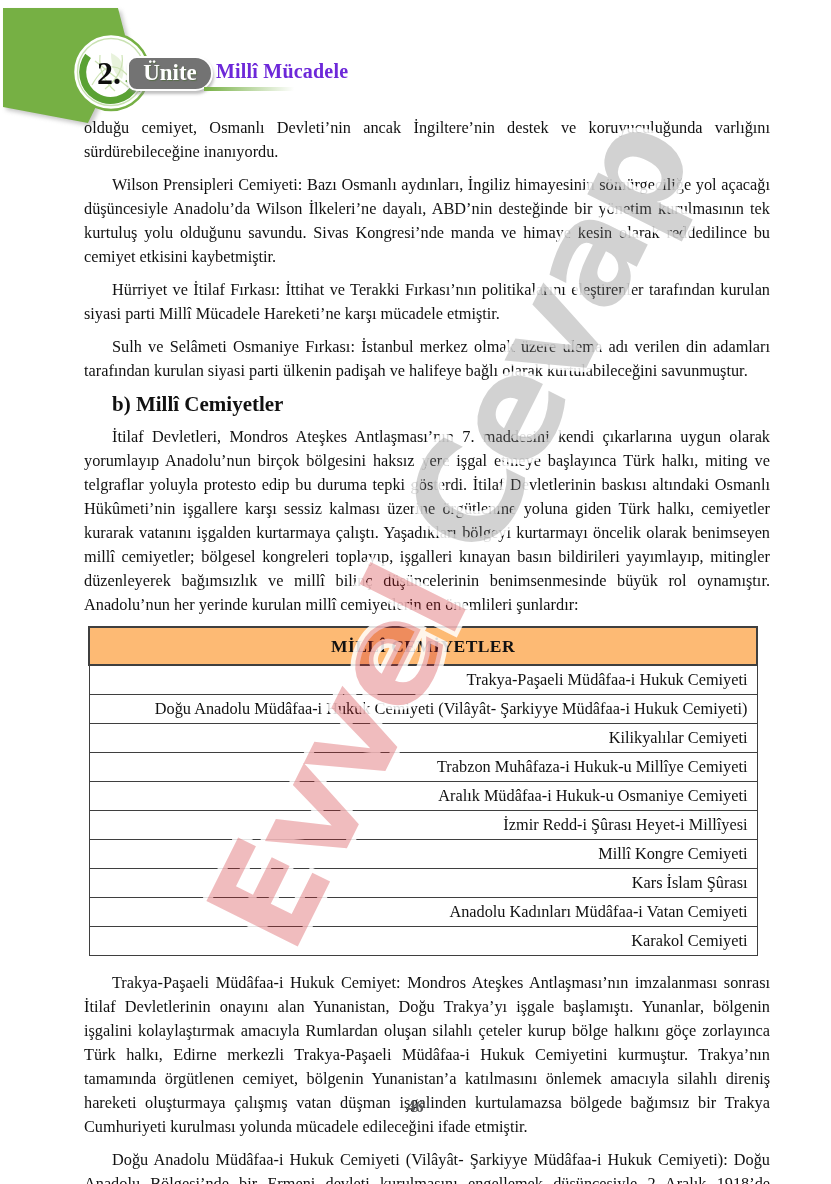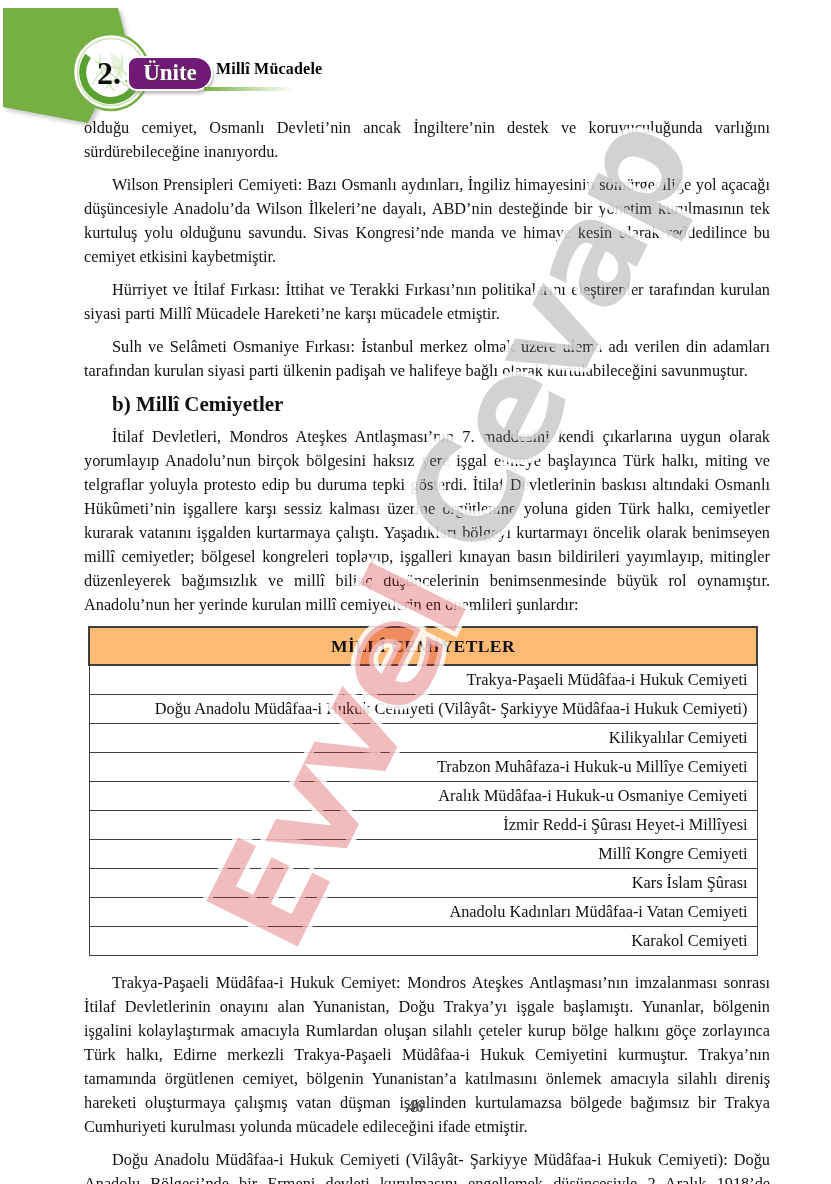--- a/index.html
+++ b/index.html
@@ -7,26 +7,26 @@
     position:relative;width:831px;height:1184px;background:#ffffff;overflow:hidden;
     font-family:"Liberation Serif","DejaVu Serif",serif;color:#111;
   }
   
   .header{position:absolute;left:0;top:0;width:831px;height:130px;z-index:1;}
   .shape-wrap{position:absolute;left:3px;top:8px;width:124px;height:115px;
     filter:drop-shadow(3px 3px 2px rgba(130,130,130,.45));}
   .green-shape{width:100%;height:100%;background:#76b044;
     clip-path:polygon(0 0,92.7% 0,100% 30.4%,68.5% 100%,0 86%);}
   .badge{position:absolute;left:70px;top:31px;width:82px;height:82px;}
-  .unite-pill{position:absolute;left:127px;top:56px;width:82px;height:31px;background:#701a75;
+  .unite-pill{position:absolute;left:127px;top:56px;width:82px;height:31px;background:#737373;
     border:2px solid #fff;border-radius:10px 18px 18px 10px;
     box-shadow:1px 3px 3px rgba(140,140,140,.55);
     color:#fff;font-weight:bold;font-size:23px;text-align:center;line-height:30px;
     text-shadow:1px 1px 1px rgba(60,100,30,.5);}
-  .unit-title{position:absolute;left:216px;top:60px;font-size:16px;font-weight:bold;color:#000000;letter-spacing:.2px;}
+  .unit-title{position:absolute;left:216px;top:60px;font-size:20px;font-weight:bold;color:#6d28d9;letter-spacing:.2px;}
   .title-underline{position:absolute;left:204px;top:87px;width:95px;height:4px;
     background:linear-gradient(90deg,#76b044 0%,rgba(255,255,255,0) 95%);}
   
   .content{position:absolute;left:84px;top:116px;width:686px;z-index:2;
     font-size:16.3px;line-height:24px;text-align:justify;}
   p.body-par{margin:0 0 9px 0;}
   .indent{text-indent:28px;}
   b.lead{font-weight:normal;}
   .section-heading{font-size:21px;font-weight:bold;margin:4px 0 9px 0;text-indent:28px;text-align:left;}
   

